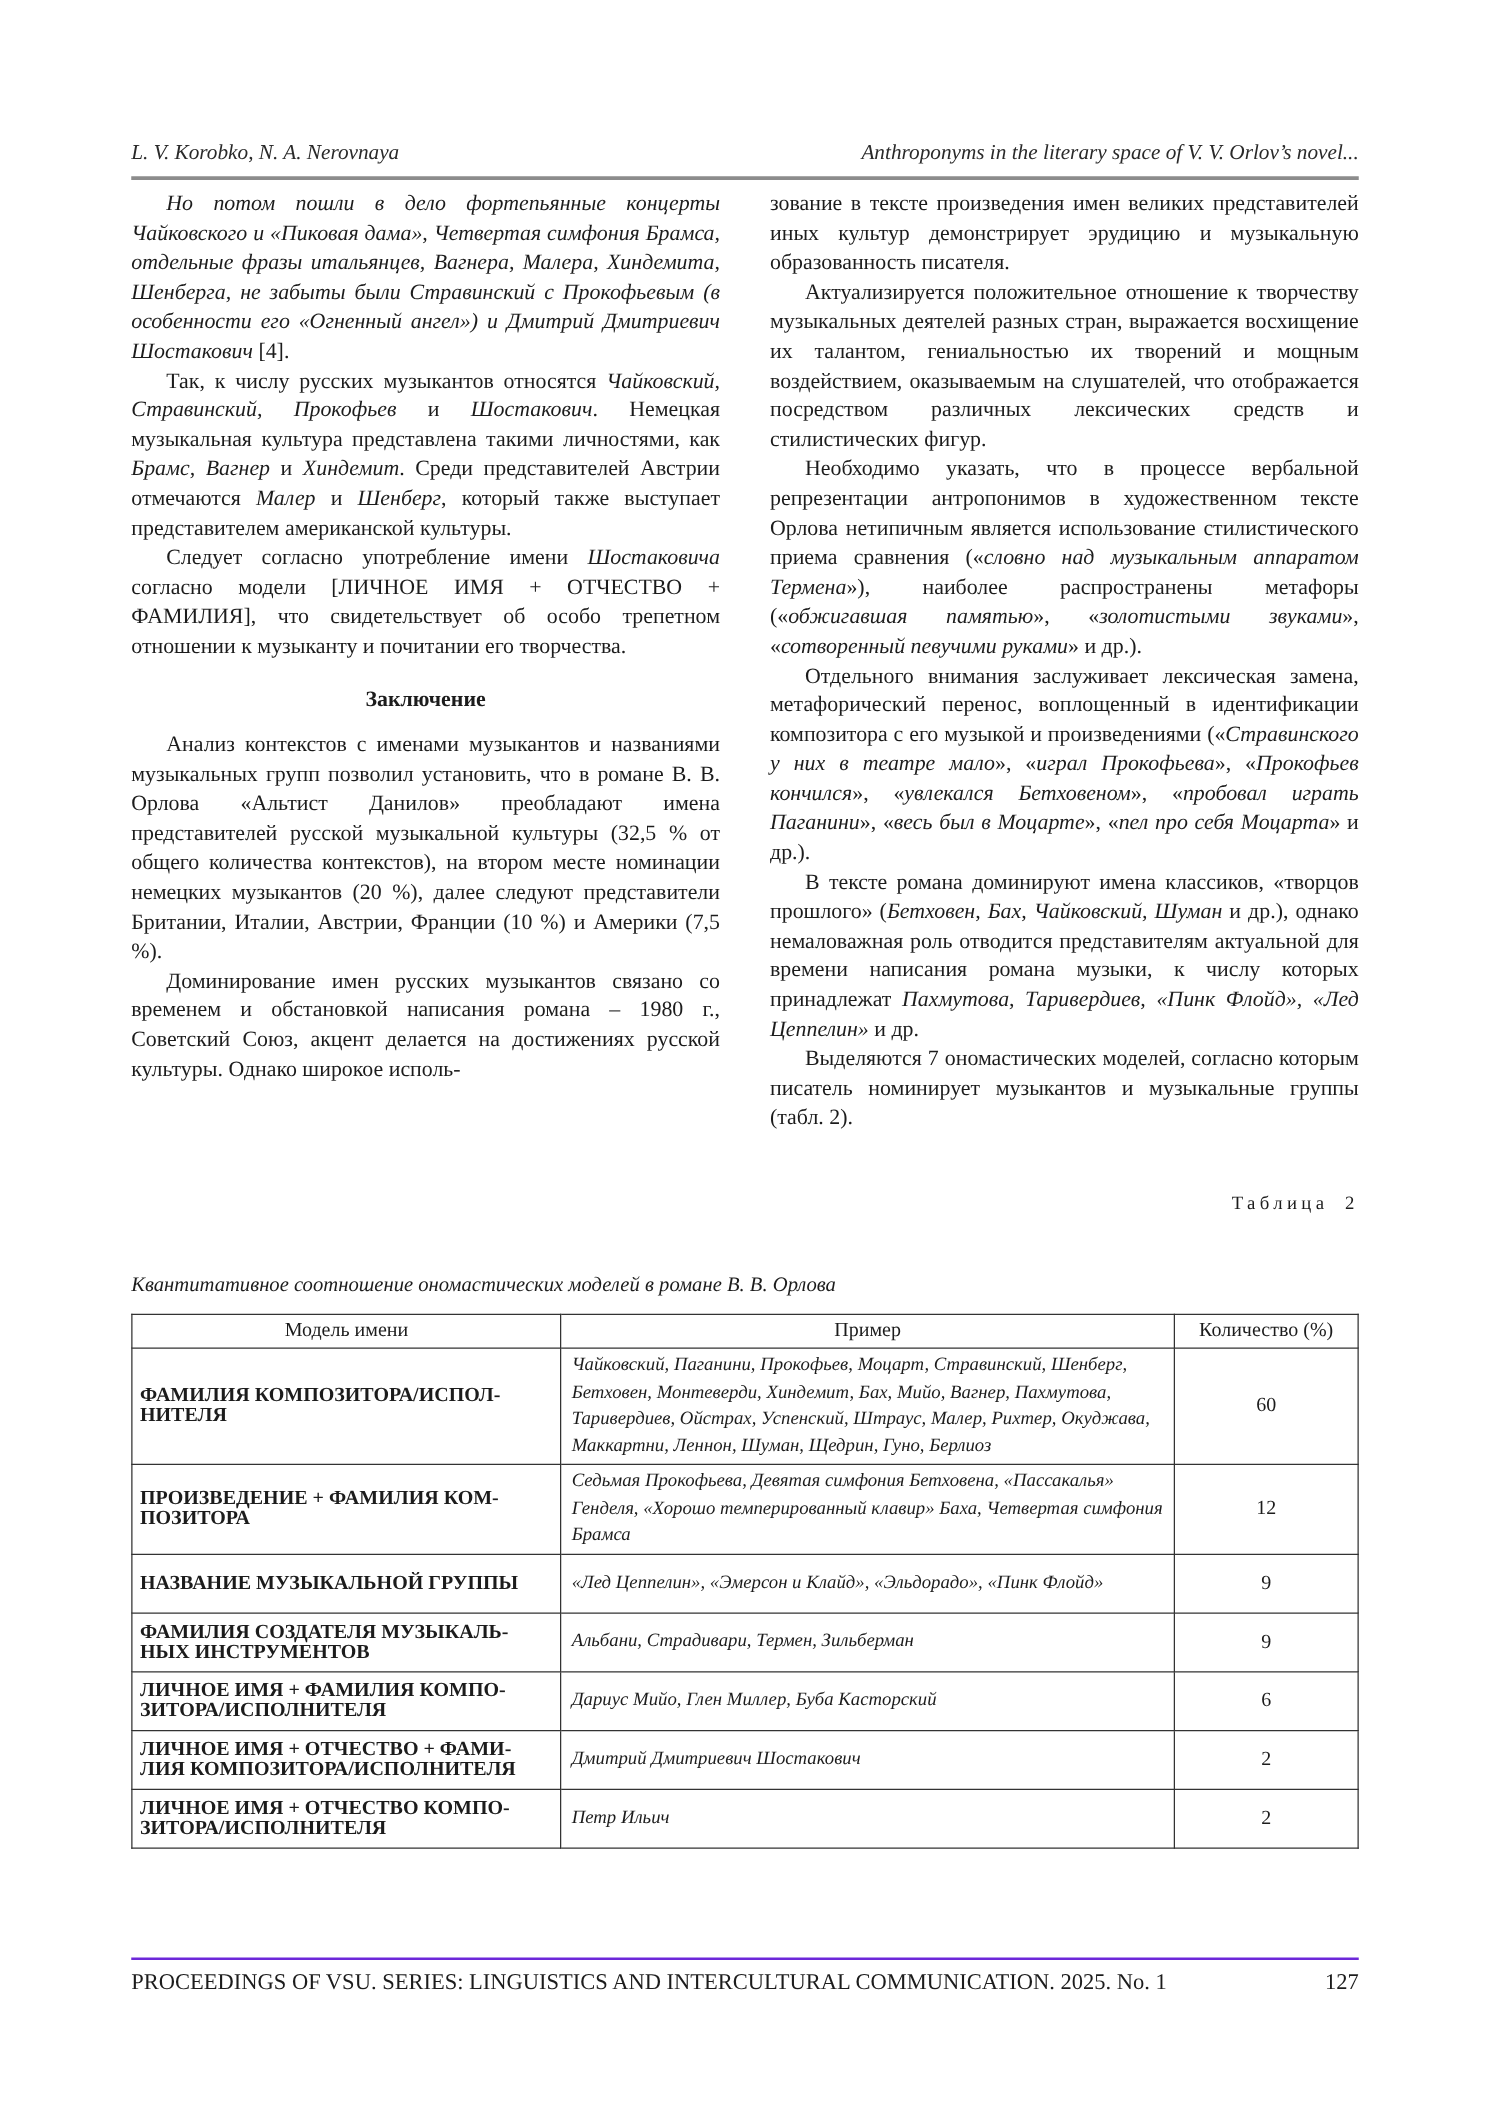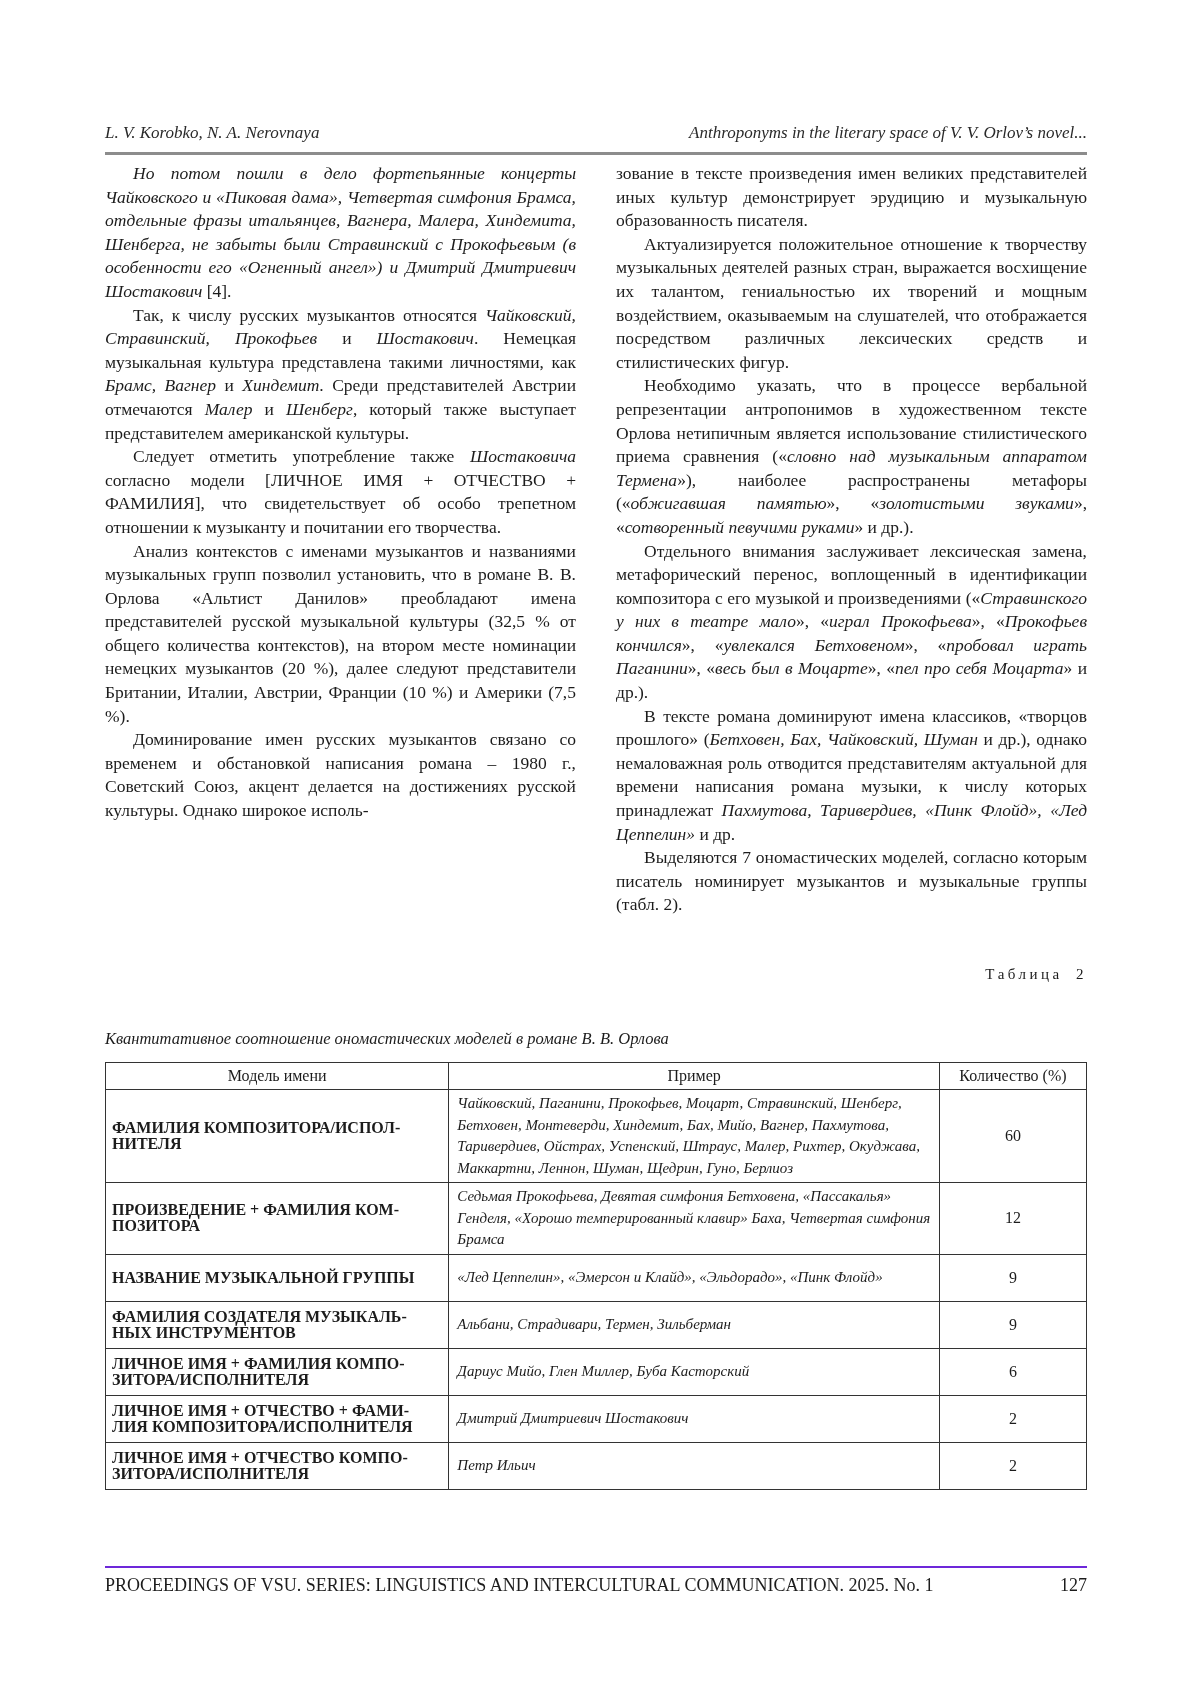--- a/index.html
+++ b/index.html
@@ -1,21 +1,21 @@
 <!DOCTYPE html>
 <html lang="ru"><head>
 <meta charset="utf-8">
 <style>
   html,body{margin:0;padding:0;}
   body{
     width:1200px;height:1697px;background:#ffffff;position:relative;
     font-family:"Liberation Serif","DejaVu Serif",serif;color:#1c1c1c;
     overflow:hidden;
   }
-  .content{position:absolute;left:105px;width:982px;top:16px;}
+  .content{position:absolute;left:105px;width:982px;top:5px;}
   
   .page-header{
     margin-top:107px;display:flex;justify-content:space-between;align-items:flex-end;
     font-style:italic;font-size:17px;color:#2a2a2a;
     border-bottom:3px solid #8c8c8c;padding-bottom:9px;
   }
   
   .columns{display:flex;gap:40px;margin-top:7px;}
   .col{flex:1 1 0;min-width:0;}
   .col p{
@@ -70,21 +70,22 @@
 
   <div class="page-header">
     <span>L. V. Korobko, N. A. Nerovnaya</span>
     <span>Anthroponyms in the literary space of V. V. Orlov’s novel...</span>
   </div>
 
   <div class="columns">
     <div class="col">
       <p><i>Но потом пошли в дело фортепьянные концерты Чайковского и «Пиковая дама», Четвертая симфония Брамса, отдельные фразы итальянцев, Вагнера, Малера, Хиндемита, Шенберга, не забыты были Стравинский с Прокофьевым (в особенности его «Огненный ангел») и Дмитрий Дмитриевич Шостакович </i><span>[4].</span></p>
       <p><span>Так, к числу русских музыкантов относятся </span><i>Чайковский, Стравинский, Прокофьев</i><span> и </span><i>Шостакович</i><span>. Немецкая музыкальная культура представлена такими личностями, как </span><i>Брамс, Вагнер</i><span> и </span><i>Хиндемит</i><span>. Среди представителей Австрии отмечаются </span><i>Малер</i><span> и </span><i>Шенберг</i><span>, который также выступает представителем американской культуры.</span></p>
-      <p><span>Следует отметить употребление также </span><i>Шостаковича</i><span> согласно модели [ЛИЧНОЕ ИМЯ + ОТЧЕСТВО + ФАМИЛИЯ], что свидетельствует об особо трепетном отношении к музыканту и почитании его творчества.</span></p>
+      <p><span>Следует согласно употребление имени </span><i>Шостаковича</i><span> согласно модели [ЛИЧНОЕ ИМЯ + ОТЧЕСТВО + ФАМИЛИЯ], что свидетельствует об особо трепетном отношении к музыканту и почитании его творчества.</span></p>
+      <div class="section-heading">Заключение</div>
       <p><span>Анализ контекстов с именами музыкантов и названиями музыкальных групп позволил установить, что в романе В. В. Орлова «Альтист Данилов» преобладают имена представителей русской музыкальной культуры (32,5 % от общего количества контекстов), на втором месте номинации немецких музыкантов (20 %), далее следуют представители Британии, Италии, Австрии, Франции (10 %) и Америки (7,5 %).</span></p>
       <p><span>Доминирование имен русских музыкантов связано со временем и обстановкой написания романа – 1980 г., Советский Союз, акцент делается на достижениях русской культуры. Однако широкое исполь-</span></p>
     </div>
     <div class="col">
       <p class="no-indent"><span>зование в тексте произведения имен великих представителей иных культур демонстрирует эрудицию и музыкальную образованность писателя.</span></p>
       <p><span>Актуализируется положительное отношение к творчеству музыкальных деятелей разных стран, выражается восхищение их талантом, гениальностью их творений и мощным воздействием, оказываемым на слушателей, что отображается посредством различных лексических средств и стилистических фигур.</span></p>
       <p><span>Необходимо указать, что в процессе вербальной репрезентации антропонимов в художественном тексте Орлова нетипичным является использование стилистического приема сравнения («</span><i>словно над музыкальным аппаратом Термена</i><span>»), наиболее распространены метафоры («</span><i>обжигавшая памятью</i><span>», «</span><i>золотистыми звуками</i><span>», «</span><i>сотворенный певучими руками</i><span>» и др.).</span></p>
       <p><span>Отдельного внимания заслуживает лексическая замена, метафорический перенос, воплощенный в идентификации композитора с его музыкой и произведениями («</span><i>Стравинского у них в театре мало</i><span>», «</span><i>играл Прокофьева</i><span>», «</span><i>Прокофьев кончился</i><span>», «</span><i>увлекался Бетховеном</i><span>», «</span><i>пробовал играть Паганини</i><span>», «</span><i>весь был в Моцарте</i><span>», «</span><i>пел про себя Моцарта</i><span>» и др.).</span></p>
       <p><span>В тексте романа доминируют имена классиков, «творцов прошлого» (</span><i>Бетховен, Бах, Чайковский, Шуман</i><span> и др.), однако немаловажная роль отводится представителям актуальной для времени написания романа музыки, к числу которых принадлежат </span><i>Пахмутова, Таривердиев, «Пинк Флойд», «Лед Цеппелин»</i><span> и др.</span></p>
       <p><span>Выделяются 7 ономастических моделей, согласно которым писатель номинирует музыкантов и музыкальные группы (табл. 2).</span></p>

